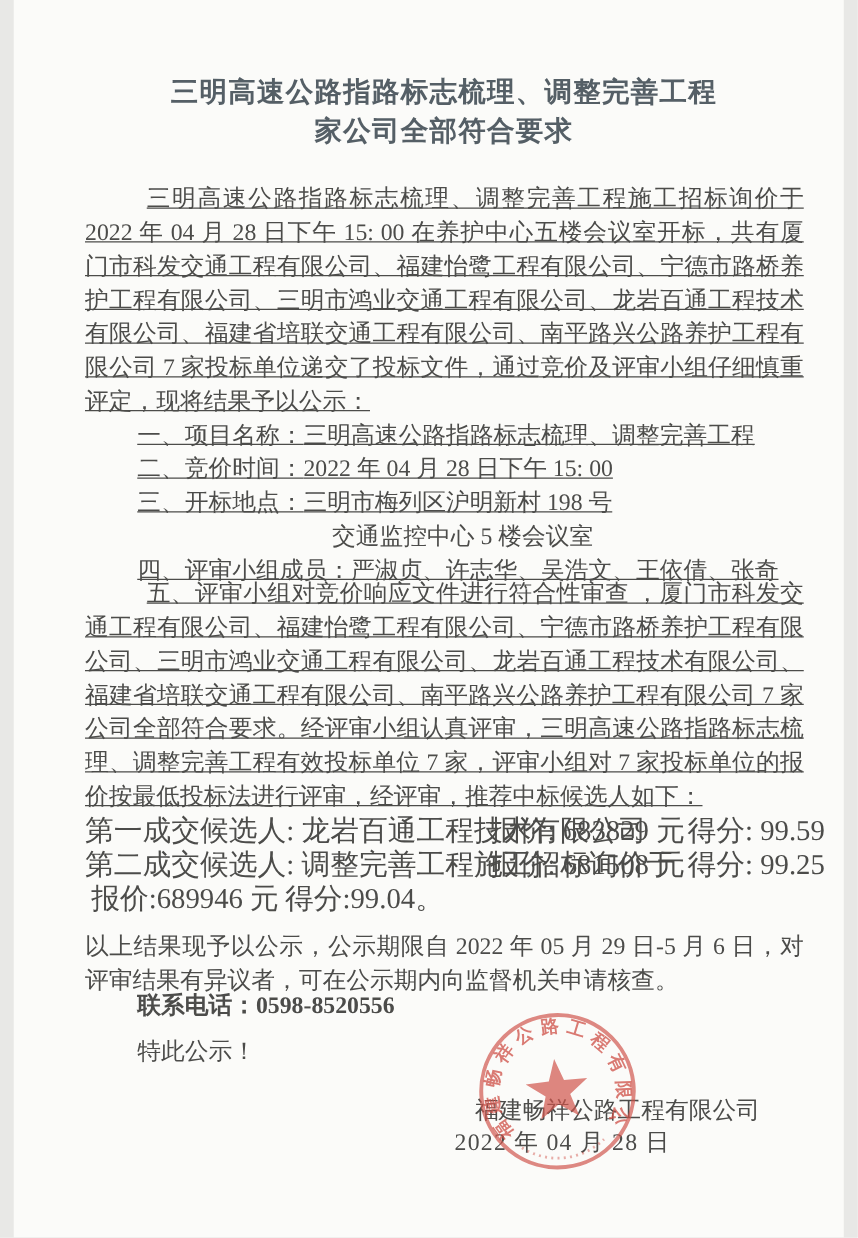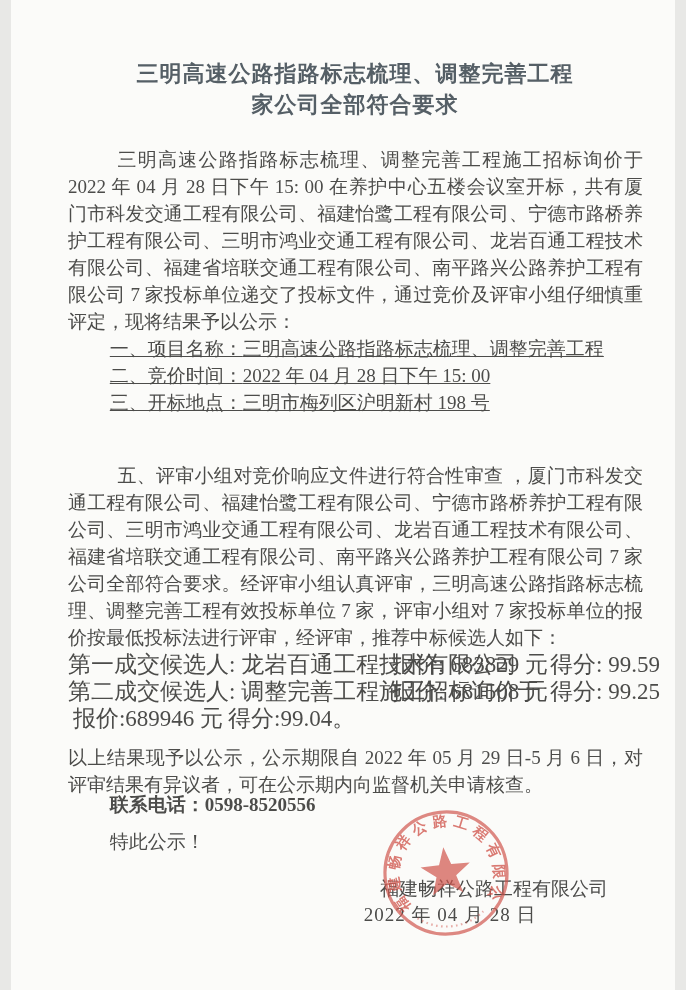--- a/index.html
+++ b/index.html
@@ -21,21 +21,21 @@
     width: 576px;
     text-align: center;
     font-family: "Liberation Sans", sans-serif;
     font-weight: 700;
     font-size: 22px;
     line-height: 31px;
     color: #555f66;
     letter-spacing: 1px;
   }
   .block { position: absolute; left: 57px; width: 575px; font-size: 19px; line-height: 27px; }
-  .para { text-align: justify; text-indent: 2.6em; }
+  .para { text-align: justify; text-indent: 2.6em; text-decoration: underline; }
   .intro   { top: 146px; }
   .items   { top: 335px; }
   .item-row { padding-left: 2.2em; white-space: nowrap; text-decoration: underline; }
   .item-sub { padding-left: 10.4em; white-space: nowrap; }
   .review  { top: 462px; }
   .cands   { top: 651px; font-size: 23px; }
   .cand-row { display: flex; white-space: nowrap; line-height: 27px; }
   .cand-left  { width: 322px; flex: none; }
   .cand-mid   { width: 160px; flex: none; text-align: center; }
   .cand-right { flex: 1; }
@@ -74,20 +74,22 @@
     <div>三明高速公路指路标志梳理、调整完善工程</div>
     <div>家公司全部符合要求</div>
   </div>
 
   <div class="block intro para">三明高速公路指路标志梳理、调整完善工程施工招标询价于 2022 年 04 月 28 日下午 15: 00 在养护中心五楼会议室开标，共有厦门市科发交通工程有限公司、福建怡鹭工程有限公司、宁德市路桥养护工程有限公司、三明市鸿业交通工程有限公司、龙岩百通工程技术有限公司、福建省培联交通工程有限公司、南平路兴公路养护工程有限公司 7 家投标单位递交了投标文件，通过竞价及评审小组仔细慎重评定，现将结果予以公示：</div>
 
   <div class="block items">
     <div class="item-row"><span>一、项目名称：</span><span>三明高速公路指路标志梳理、调整完善工程</span></div>
     <div class="item-row"><span>二、竞价时间：</span><span>2022 年 04 月 28 日下午 15: 00</span></div>
     <div class="item-row"><span>三、开标地点：</span><span>三明市梅列区沪明新村 198 号</span></div>
+    <div class="item-sub">交通监控中心 5 楼会议室</div>
+    <div class="item-row"><span>四、评审小组成员：</span><span>严淑贞、许志华、吴浩文、王依倩、张奇</span></div>
   </div>
 
   <div class="block review para">五、评审小组对竞价响应文件进行符合性审查 ，厦门市科发交通工程有限公司、福建怡鹭工程有限公司、宁德市路桥养护工程有限公司、三明市鸿业交通工程有限公司、龙岩百通工程技术有限公司、福建省培联交通工程有限公司、南平路兴公路养护工程有限公司 7 家公司全部符合要求。经评审小组认真评审，三明高速公路指路标志梳理、调整完善工程有效投标单位 7 家，评审小组对 7 家投标单位的报价按最低投标法进行评审，经评审，推荐中标候选人如下：</div>
 
   <div class="block cands">
     <div class="cand-row">
       <span class="cand-left"><span>第一成交候选人:</span> <span>龙岩百通工程技术有限公司</span></span>
       <span class="cand-mid"><span>报价:</span> <span>683829 元</span></span>
       <span class="cand-right"><span>得分:</span> <span>99.59</span></span>
     </div>

